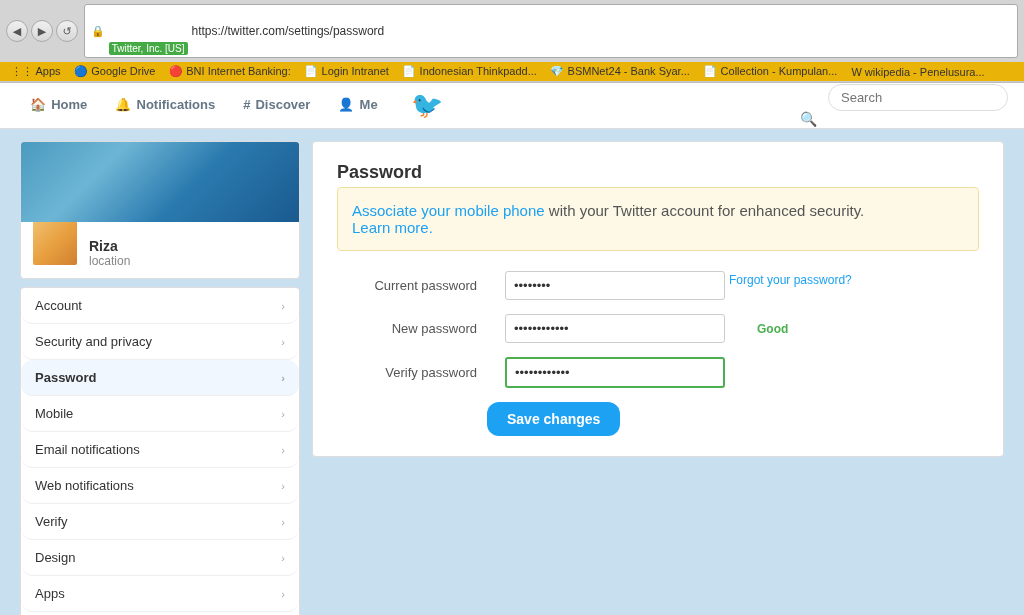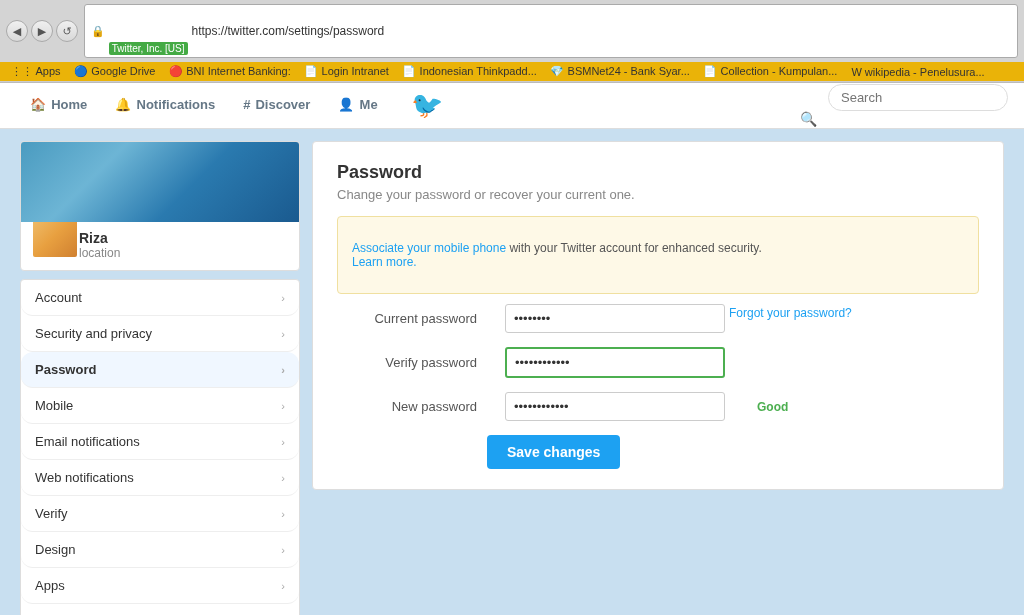--- a/index.html
+++ b/index.html
@@ -28,53 +28,53 @@
     .search-btn { margin-left: -28px; background: none; border: none; cursor: pointer; color: #aaa; font-size: 14px; }
 
     
     .main-content { display: flex; padding: 12px 20px; gap: 12px; min-height: 520px; }
 
     
     .sidebar { width: 280px; flex-shrink: 0; }
     .profile-card { background: white; border-radius: 4px; overflow: hidden; margin-bottom: 8px; border: 1px solid #ddd; }
     .profile-banner { height: 80px; background: linear-gradient(135deg, #5ba8d0 0%, #3d8fbf 40%, #2a7a9f 70%, #1a6080 100%); overflow: hidden; position: relative; }
     .profile-banner-img { width: 100%; height: 100%; background: linear-gradient(135deg, #4a9bc0 0%, #6db5d5 30%, #2a7aaf 60%, #1a5a8f 100%); }
-    .profile-info { padding: 8px 10px 10px; display: flex; align-items: center; }
+    .profile-info { padding: 16px 10px 10px; display: flex; align-items: center; gap: 10px; }
     .profile-avatar { width: 48px; height: 48px; border-radius: 4px; border: 2px solid white; background: #ccc; overflow: hidden; flex-shrink: 0; margin-top: -20px; }
     .profile-avatar-img { width: 100%; height: 100%; background: linear-gradient(135deg, #f0c070 0%, #e8a040 50%, #d08030 100%); }
     .profile-name { font-weight: bold; font-size: 14px; color: #333; }
     .profile-handle { color: #888; font-size: 12px; }
 
     
     .sidebar-menu { background: white; border: 1px solid #ddd; border-radius: 4px; }
     .menu-item { display: flex; align-items: center; justify-content: space-between; padding: 10px 14px; border-bottom: 1px solid #eee; cursor: pointer; color: #333; font-size: 13px; border-radius: 12px; }
     .menu-item:last-child { border-bottom: none; }
     .menu-item.active { font-weight: bold; background: #f0f7ff; }
     .menu-chevron { color: #aaa; font-size: 11px; }
 
     
     .main-panel { flex: 1; }
     .settings-card { background: white; border: 1px solid #ddd; border-radius: 4px; padding: 20px 24px; }
     .settings-title { font-size: 18px; font-weight: bold; color: #333; margin-bottom: 4px; }
     .settings-subtitle { color: #888; font-size: 13px; margin-bottom: 14px; }
 
     
-    .security-notice { background: #fef9e7; border: 1px solid #f0e0a0; border-radius: 4px; padding: 24px 14px; margin-bottom: 10px; font-size: 12px; color: #555; }
+    .security-notice { background: #fef9e7; border: 1px solid #f0e0a0; border-radius: 4px; padding: 14px 14px; margin-bottom: 20px; font-size: 15px; color: #555; }
     .security-notice a { color: #1da1f2; text-decoration: none; }
 
     
     .form-group { display: flex; align-items: center; margin-bottom: 14px; gap: 28px; }
     .form-label { width: 140px; text-align: right; color: #555; font-size: 13px; flex-shrink: 0; }
     .form-input { border: 1px solid #ccc; border-radius: 3px; padding: 6px 8px; font-size: 13px; width: 220px; color: #333; }
     .form-input.good-border { border-color: #4caf50; border-width: 2px; }
     .input-hint { font-size: 12px; color: #888; margin-left: 4px; }
     .input-hint.good { color: #4caf50; font-weight: bold; }
     .forgot-link { color: #1da1f2; font-size: 12px; text-decoration: none; display: block; margin-top: 2px; }
 
-    .save-btn { background: #1da1f2; color: white; border: none; border-radius: 4px; padding: 9px 20px; font-size: 14px; font-weight: bold; cursor: pointer; margin-left: 150px; }
+    .save-btn { background: #1da1f2; color: white; border: none; border-radius: 12px; padding: 9px 20px; font-size: 14px; font-weight: bold; cursor: pointer; margin-left: 150px; }
   </style>
 </head>
 <body>
 
 <div class="browser-chrome">
   <div class="browser-toolbar">
     <div class="browser-nav-btns">
       <div class="nav-btn">◀</div>
       <div class="nav-btn">▶</div>
       <div class="nav-btn">↺</div>
@@ -179,45 +179,44 @@
       <div class="menu-item">
         <span>Widgets</span>
         <span class="menu-chevron">›</span>
       </div>
     </div>
   </div>
 
   <div class="main-panel">
     <div class="settings-card">
       <div class="settings-title">Password</div>
-      <div class="settings-subtitle">Change your password or recover your current one.</div>
 
       <div class="security-notice">
         <a href="#">Associate your mobile phone</a><span> with your Twitter account for enhanced security.</span>
         <br>
         <a href="#">Learn more.</a>
       </div>
 
       <div class="form-group">
         <label class="form-label">Current password</label>
         <div style="display:flex; flex-direction:row; gap:4px;">
           <input type="password" class="form-input" value="••••••••" style="">
           <a href="#" class="forgot-link">Forgot your password?</a>
         </div>
       </div>
 
       <div class="form-group">
-        <label class="form-label">Verify password</label>
-        <input type="password" class="form-input good-border" value="••••••••••••" style="">
-      </div>
-
-      <div class="form-group">
         <label class="form-label">New password</label>
         <input type="password" class="form-input" value="••••••••••••" style="">
         <span class="input-hint good">Good</span>
       </div>
 
+      <div class="form-group">
+        <label class="form-label">Verify password</label>
+        <input type="password" class="form-input good-border" value="••••••••••••" style="">
+      </div>
+
       <div>
         <button class="save-btn">Save changes</button>
       </div>
     </div>
   </div>
 </div>
 
 </body></html>

